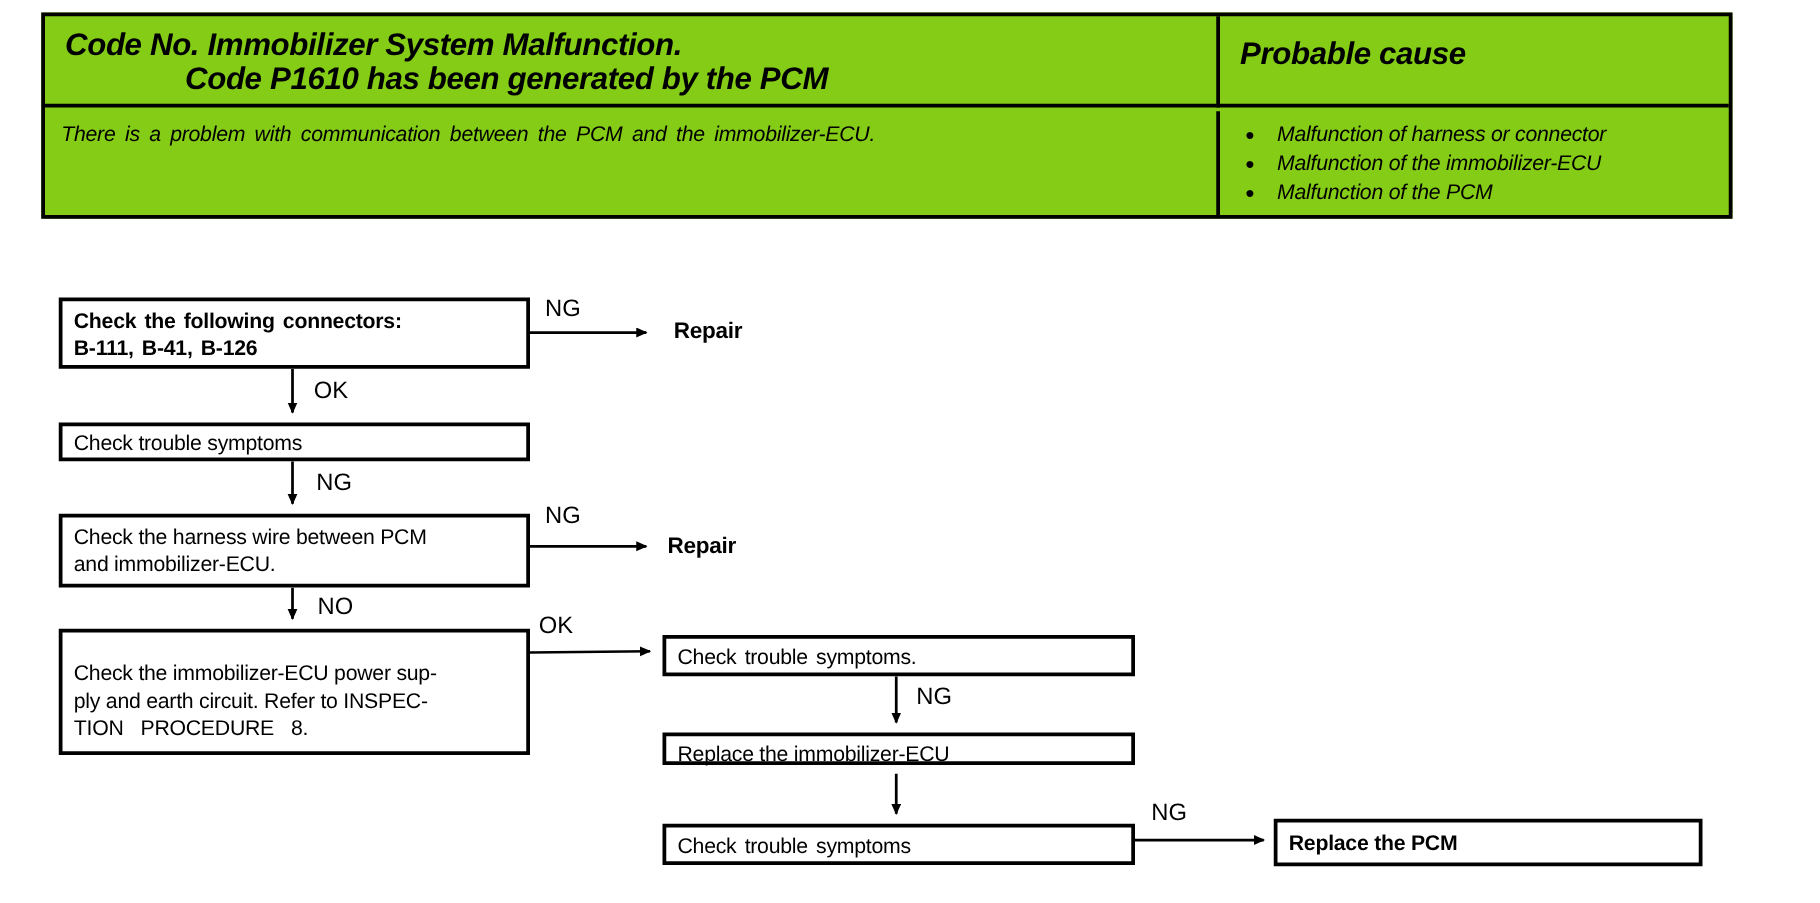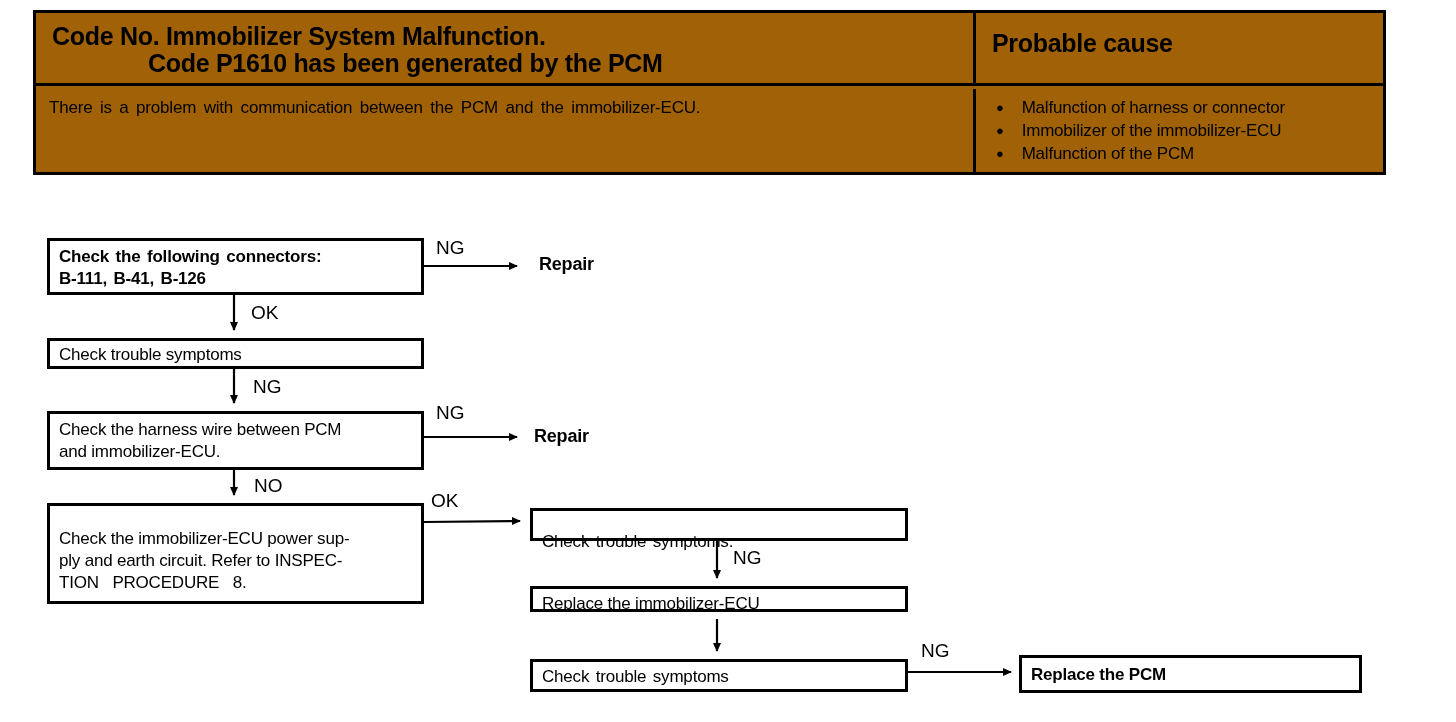--- a/index.html
+++ b/index.html
@@ -3,21 +3,21 @@
 <meta charset="utf-8">
 <style>
   html,body { margin:0; padding:0; background:#fff; }
   .page {
     position:relative; width:1456px; height:722px; background:#ffffff;
     font-family:"Liberation Sans", sans-serif; color:#000;
     -webkit-font-smoothing:none;
   }
 
   
-  .dtable { position:absolute; left:33px; top:10px; width:1347px; height:159px; border:3px solid #000; background:#a16207; }
+  .dtable { position:absolute; left:33px; top:10px; width:1347px; height:159px; border:3px solid #000; background:#84cc16;font-style:italic; }
   .cell { position:absolute; box-sizing:border-box; }
   .hdr-left  { left:0; top:0; width:937px; height:73px; border-bottom:3px solid #000; }
   .hdr-right { left:937px; top:0; right:0; height:73px; border-bottom:3px solid #000; border-left:3px solid #000; }
   .body-left { left:0; top:76px; width:937px; bottom:0; }
   .body-right{ left:937px; top:76px; right:0; bottom:0; border-left:3px solid #000; }
 
   .code-title { font-size:25px; font-weight:700; line-height:27px; padding:10px 0 0 16px; letter-spacing:-0.3px; }
   .code-title .l2 { padding-left:96px; }
   .pc-header { font-size:25px; font-weight:700; padding:16px 0 0 16px; letter-spacing:-0.3px; }
   .descr { font-size:17px; padding:9px 14px 0 13px; word-spacing:3px; letter-spacing:-0.2px; }
@@ -30,21 +30,21 @@
   .fbox {
     position:absolute; box-sizing:border-box; border:3px solid #000; background:#fff;
     font-size:17px; line-height:22px; padding:3px 9px; letter-spacing:-0.2px;
   }
   .fbox .bold { font-weight:700; }
   .fline { white-space:pre-wrap; }
   .b1 { left:35px;  top:238px; width:377px; height:57px;  padding-top:5px; word-spacing:2px; }
   .b2 { left:35px;  top:338px; width:377px; height:31px; }
   .b3 { left:35px;  top:411px; width:377px; height:59px;  padding-top:5px; }
   .b4 { left:35px;  top:503px; width:377px; height:101px; padding-top:22px; }
-  .b5 { left:518px; top:508px; width:378px; height:33px;  padding-top:20px; word-spacing:2px; }
+  .b5 { left:518px; top:508px; width:378px; height:33px;  padding-top:4px; word-spacing:2px; }
   .b6 { left:518px; top:586px; width:378px; height:26px;  padding-top:4px; }
   .b7 { left:518px; top:659px; width:378px; height:33px;  padding-top:4px; word-spacing:2px; }
   .b8 { left:1007px;top:655px; width:343px; height:38px;  padding-top:6px;font-weight:bold; }
 
   .edge-label { position:absolute; font-size:19px; letter-spacing:0; }
   .result-label { position:absolute; font-size:18px; font-weight:700; letter-spacing:-0.2px; }
   .ng1 { left:424px; top:237px; }
   .rp1 { left:527px; top:254px; }
   .ok1 { left:239px; top:302px; }
   .ng2 { left:241px; top:376px; }
@@ -75,21 +75,21 @@
       <div class="pc-header">Probable cause</div>
     </div>
     <div class="cell body-right">
       <ul class="causes">
         <li>
           <span class="dot">●</span>
           <span>Malfunction of harness or connector</span>
         </li>
         <li>
           <span class="dot">●</span>
-          <span>Immobilizer of the immobilizer-ECU</span>
+          <span>Malfunction of the immobilizer-ECU</span>
         </li>
         <li>
           <span class="dot">●</span>
           <span>Malfunction of the PCM</span>
         </li>
       </ul>
     </div>
   </div>
 
   <div class="flow">

